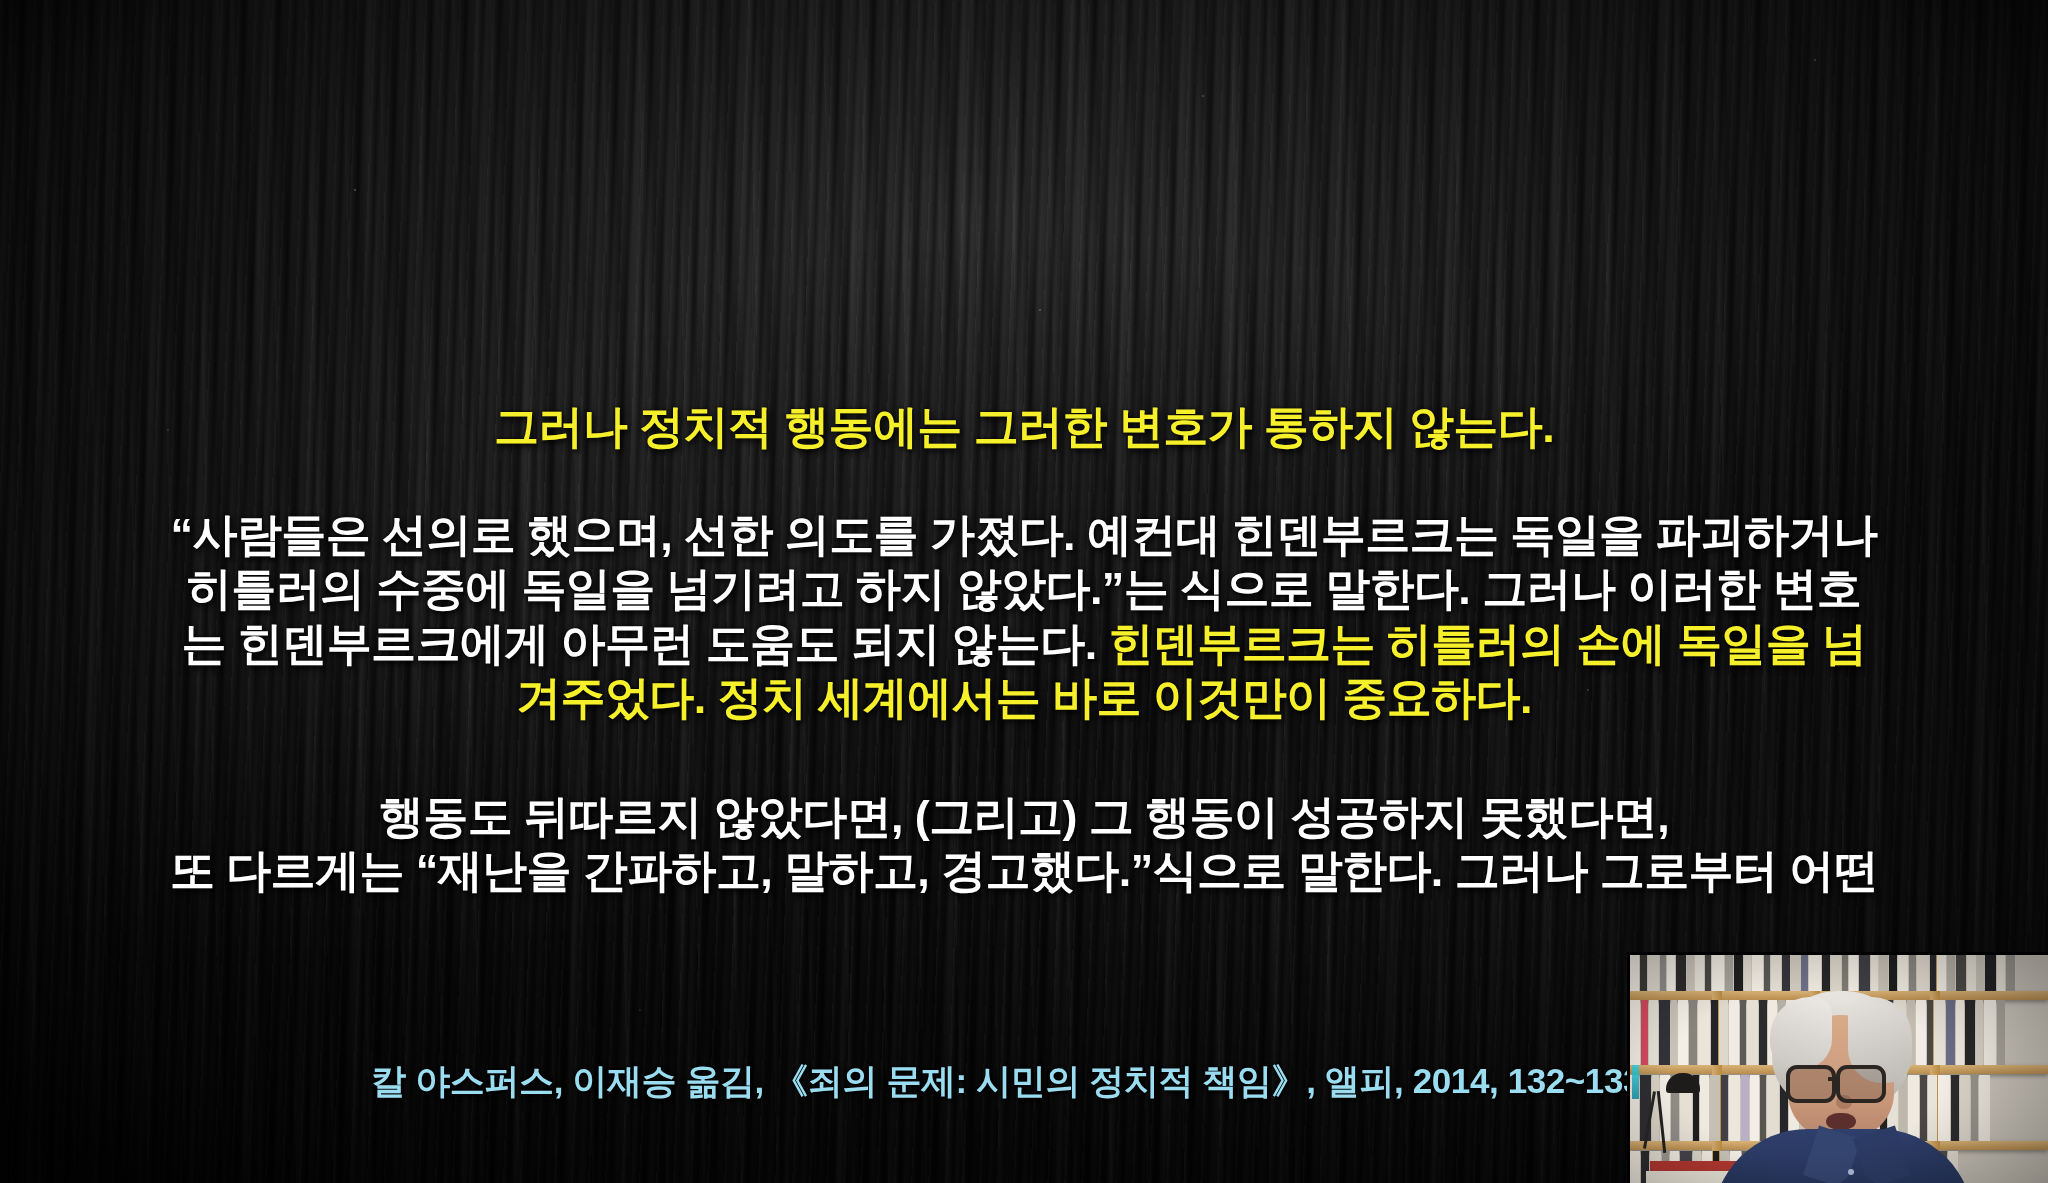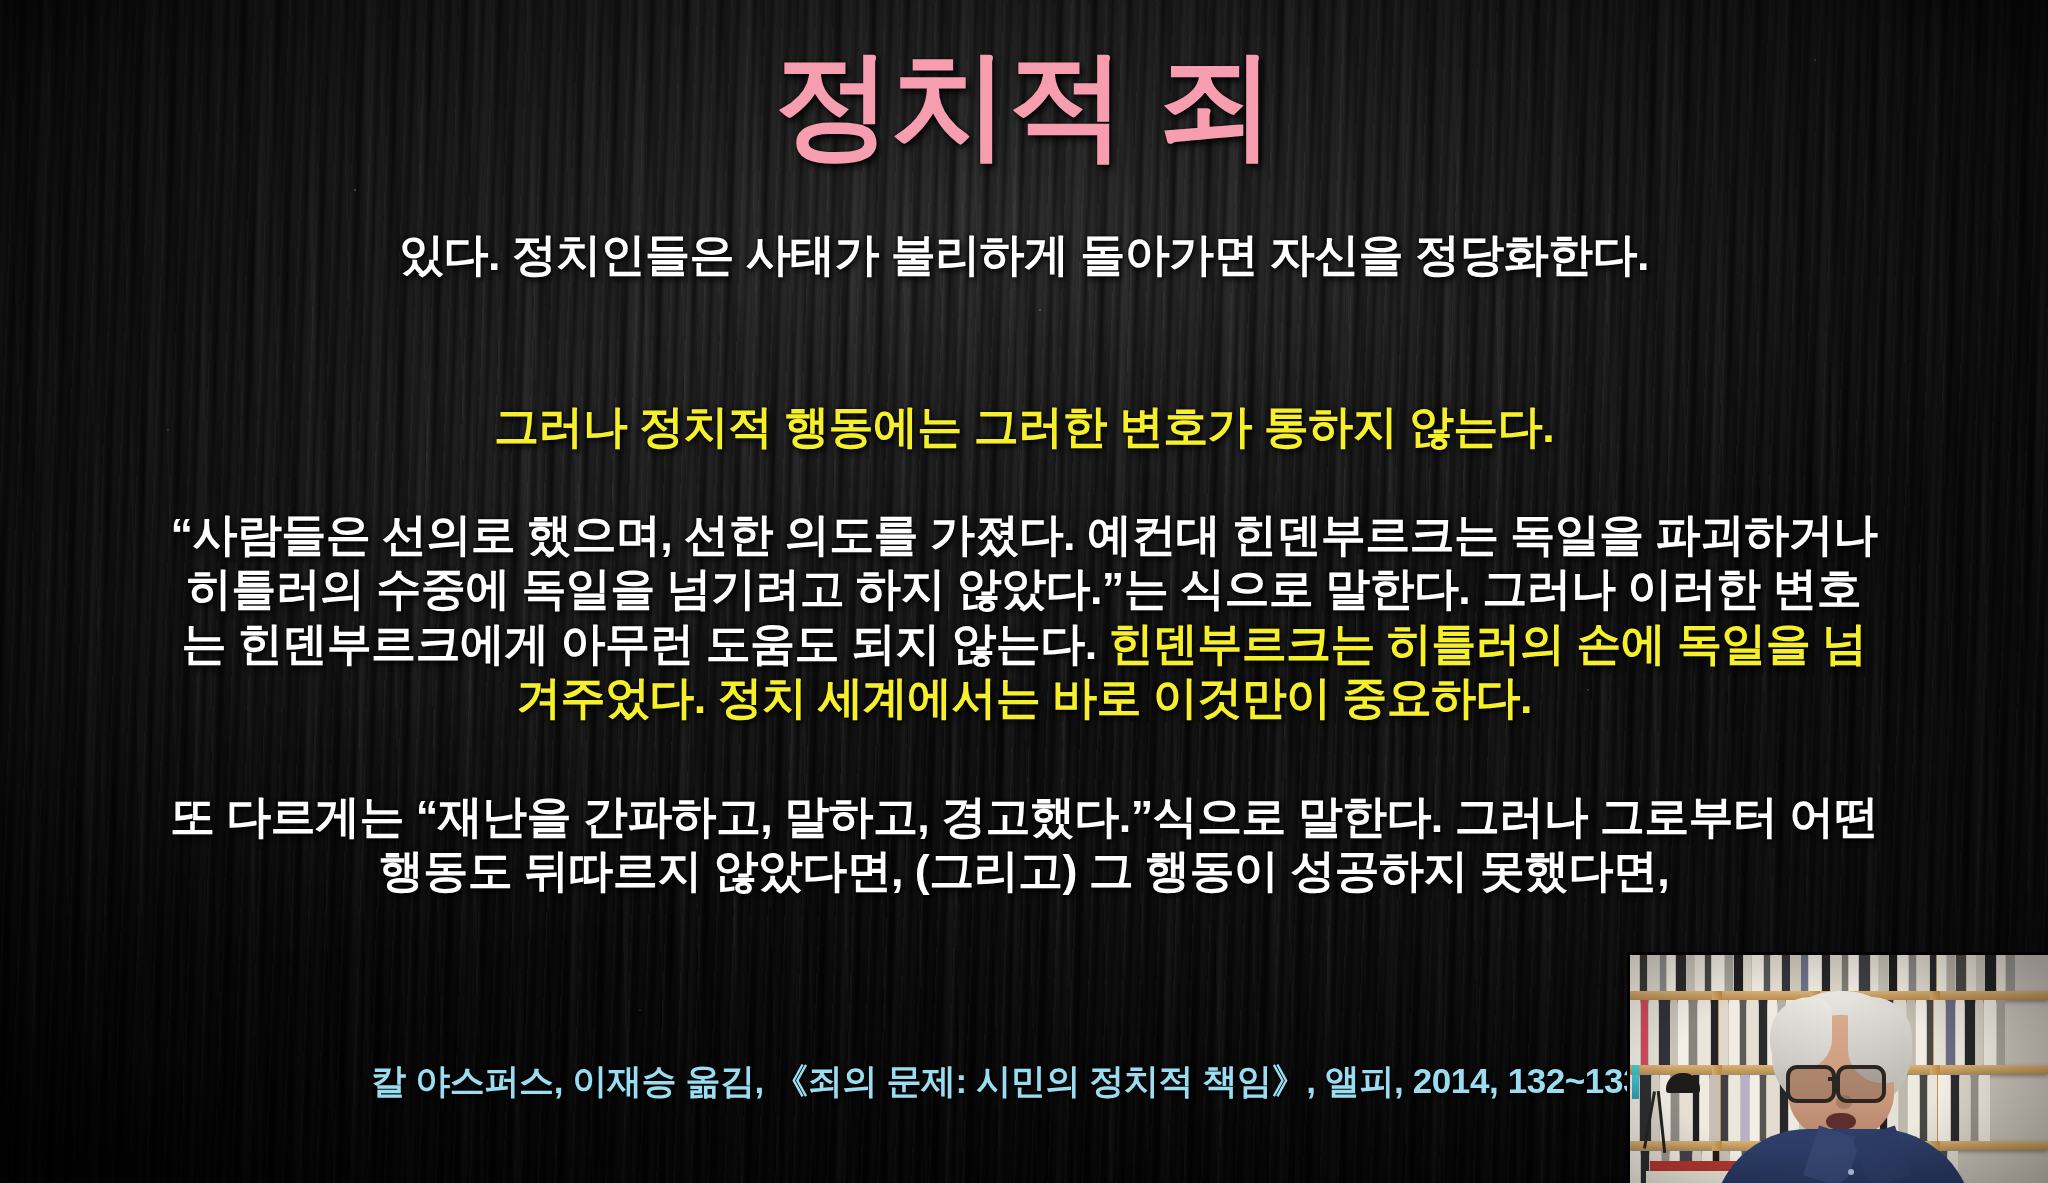--- a/index.html
+++ b/index.html
@@ -254,40 +254,38 @@
 </style>
 </head>
 <body>
 
 <div id="slide">
 
   <div id="board-texture"></div>
   <div id="board-specks"></div>
   <div id="board-vignette"></div>
 
-  <div id="title">정치적 죄</div>
 
   <div class="para" id="para1">
-    <span class="line">있다. 정치인들은 사태가 불리하게 돌아가면 자신을 정당화한다.</span>
   </div>
 
   <div class="para" id="para2">
     <span class="line hl-line">그러나 정치적 행동에는 그러한 변호가 통하지 않는다.</span>
   </div>
 
   <div class="para" id="para3">
     <span class="line">“사람들은 선의로 했으며, 선한 의도를 가졌다. 예컨대 힌덴부르크는 독일을 파괴하거나</span>
     <span class="line">히틀러의 수중에 독일을 넘기려고 하지 않았다.”는 식으로 말한다. 그러나 이러한 변호</span>
     <span class="line"><span>는 힌덴부르크에게 아무런 도움도 되지 않는다. </span><span class="hl">힌덴부르크는 히틀러의 손에 독일을 넘</span></span>
     <span class="line hl-line">겨주었다. 정치 세계에서는 바로 이것만이 중요하다.</span>
   </div>
 
   <div class="para" id="para4">
+    <span class="line">행동도 뒤따르지 않았다면, (그리고) 그 행동이 성공하지 못했다면,</span>
     <span class="line">또 다르게는 “재난을 간파하고, 말하고, 경고했다.”식으로 말한다. 그러나 그로부터 어떤</span>
-    <span class="line">행동도 뒤따르지 않았다면, (그리고) 그 행동이 성공하지 못했다면,</span>
   </div>
 
   <div id="citation">칼 야스퍼스, 이재승 옮김, 《죄의 문제: 시민의 정치적 책임》, 앨피, 2014, 132~133쪽</div>
 
   <div id="webcam">
     <div id="webcam-scene">
       <div class="shelf-wall"></div>
 
       <div class="shelf-plank" style="top:36px;"></div>
       <div class="shelf-plank" style="top:110px;"></div>

